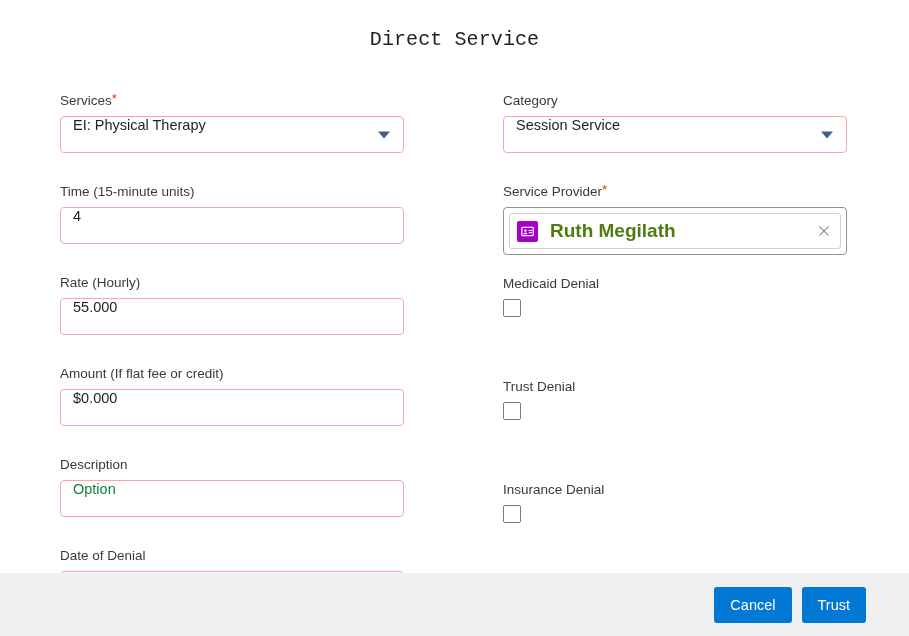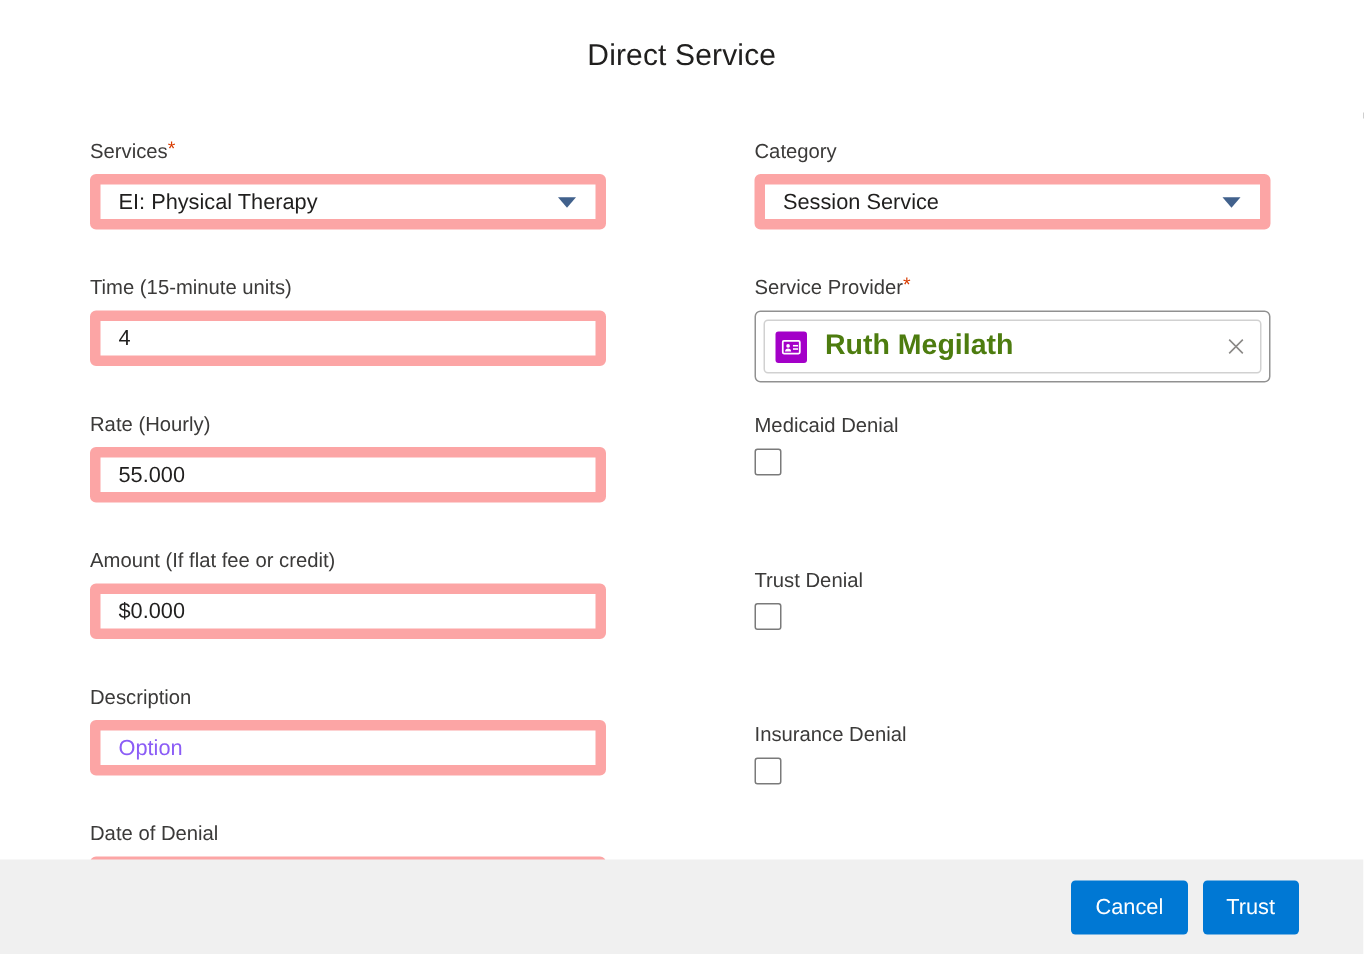--- a/index.html
+++ b/index.html
@@ -13,25 +13,26 @@
     background: #ffffff;
     font-family: "Liberation Sans", sans-serif;
     color: #323130;
     overflow: hidden;
     position: relative;
   }
 
   
   .dialog-header {
     height: 79px;
-    border-bottom: 4px solid #000000;
+    border-bottom: 1px solid #000000;
     display: flex;
     align-items: center;
     justify-content: center;
     background: #ffffff;
+    font-family: Liberation Mono, monospace;
   }
   .dialog-title {
     font-size: 20px;
     font-weight: 400;
     color: #201f1e;
     letter-spacing: 0.1px;
   }
 
   
   .dialog-body {
@@ -64,37 +65,36 @@
   .req-star {
     color: #d83b01;
     font-size: 13px;
     line-height: 13px;
     vertical-align: top;
   }
 
   .control {
     position: relative;
     height: 37px;
-    border: 7px solid #fca5a5;
+    border: 1px solid #fca5a5;
     border-radius: 4px;
     background: #ffffff;
     display: flex;
-    align-items: center;
     padding: 0 12px;
     font-size: 14.5px;
     color: #201f1e;
     cursor: text;
   }
   .control.select { cursor: pointer; padding-right: 34px; }
   .control .value {
     white-space: nowrap;
     overflow: hidden;
     text-overflow: ellipsis;
   }
-  .control .value.muted { color: #8b5cf6; }
+  .control .value.muted { color: #15803d; }
 
   
   .chevron {
     position: absolute;
     right: 13px;
     top: 50%;
     transform: translateY(-50%);
     width: 0; height: 0;
     border-left: 6px solid transparent;
     border-right: 6px solid transparent;

